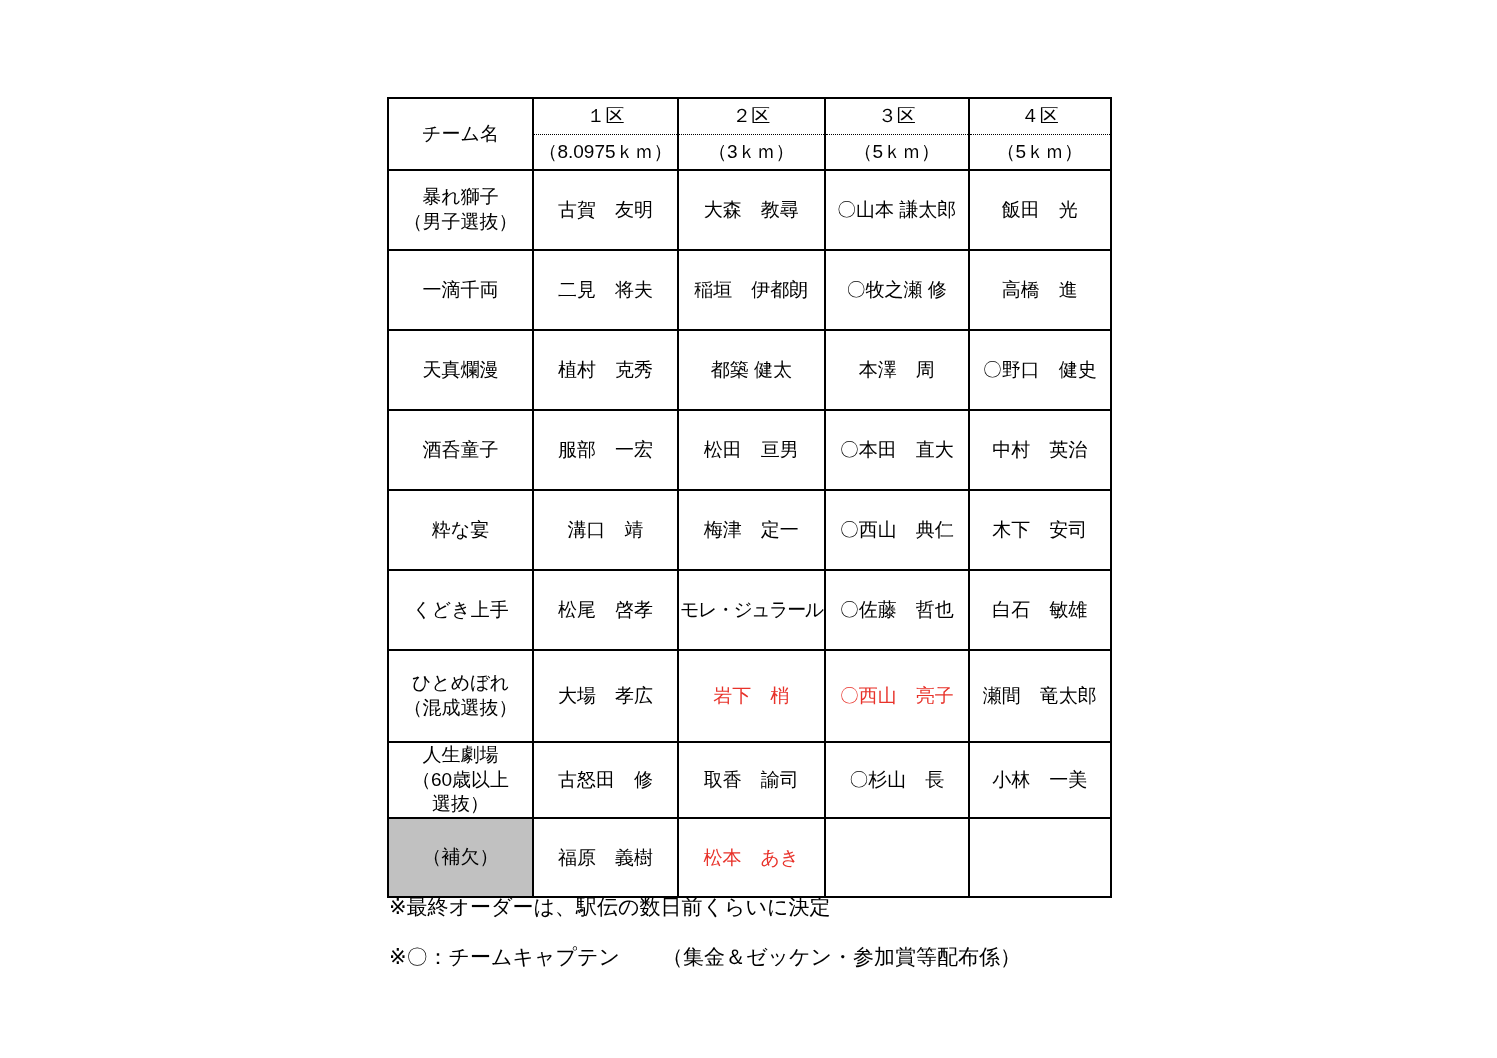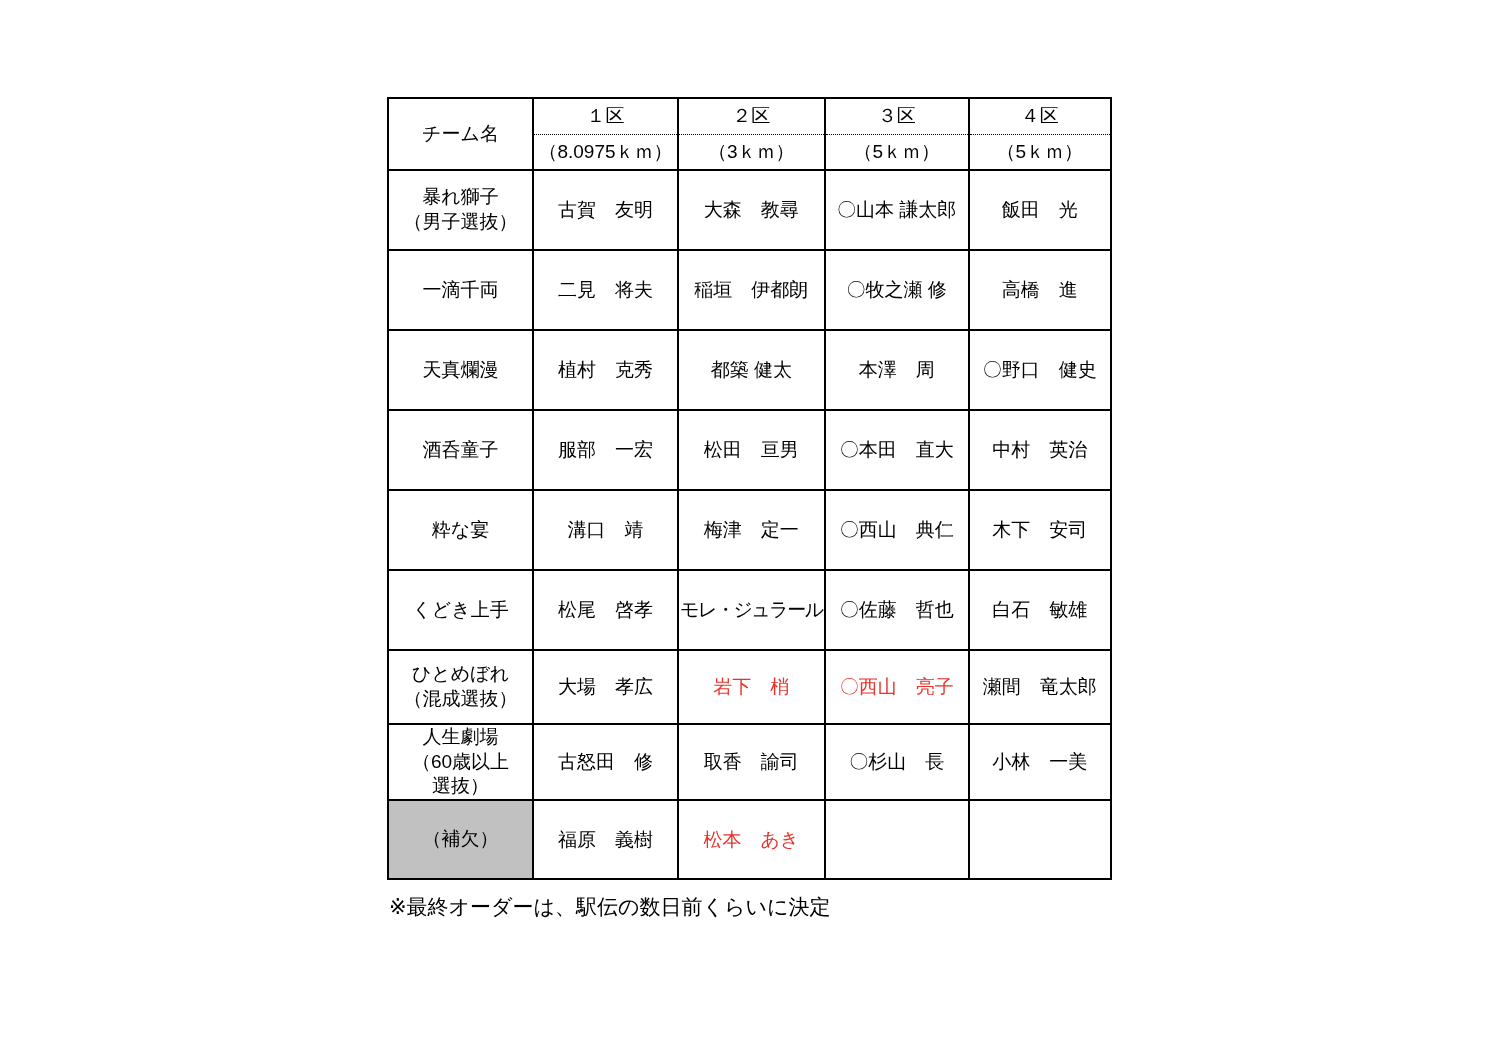--- a/index.html
+++ b/index.html
@@ -36,21 +36,21 @@
     vertical-align: middle;
     font-weight: normal;
     font-size: 19px;
     padding: 0 1px;
   }
   tr.legs-row  { height: 36px; margin-top: 36px; }
   tr.dist-row  { height: 36px; }
   tr.legs-row td { border-bottom: 1px dotted #000; }
   tr.dist-row td { border-top: 1px dotted #000; text-align: center; }
   tr.r0, tr.r1, tr.r2, tr.r3, tr.r4, tr.r5 { height: 80px; }
-  tr.r6 { height: 74px; }
+  tr.r6 { height: 92px; }
   tr.r7 { height: 76px; border-radius: 6px; }
   tr.r8 { height: 79px; padding-left: 40px; }
   .team-cell {
     white-space: pre-line;
     line-height: 1.3;
   }
   .runner-cell { white-space: nowrap; }
   .tight { letter-spacing: -1.5px; font-size: 18px; }
   .red { color: var(--red-text, #e8322a); }
   .reserve { background: var(--reserve-bg, #c1c1c1); }
@@ -156,15 +156,16 @@
         <td class="runner-cell">福原　義樹</td>
         <td class="runner-cell red">松本　あき</td>
         <td class="runner-cell"></td>
         <td class="runner-cell"></td>
       </tr>
     </tbody>
   </table>
 
   <div class="notes">
     <p class="note-line">※最終オーダーは、駅伝の数日前くらいに決定</p>
+    <p class="note-line">※〇：チームキャプテン　　（集金＆ゼッケン・参加賞等配布係）</p>
   </div>
 
 </div>
 
 </body></html>

